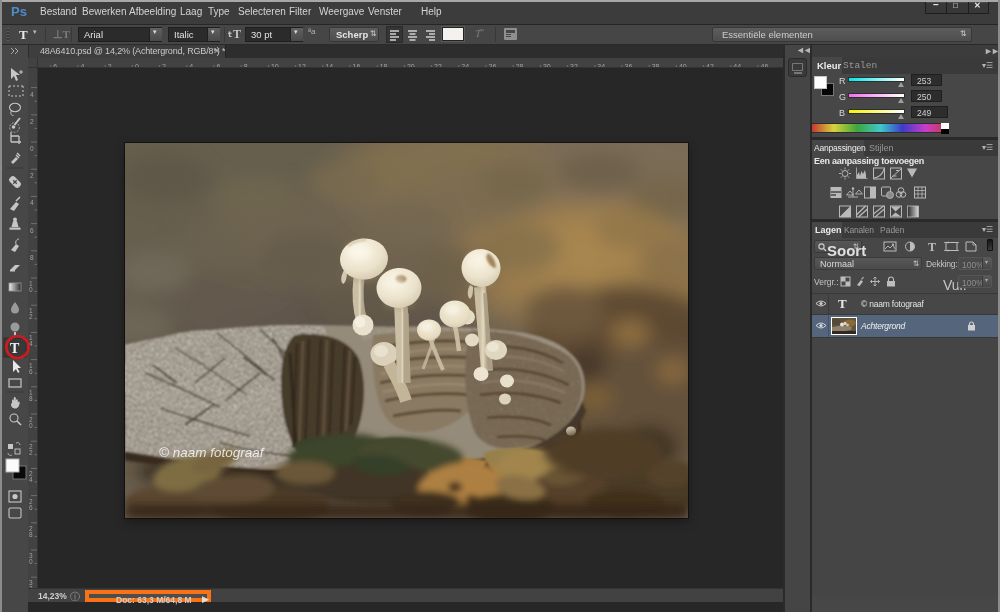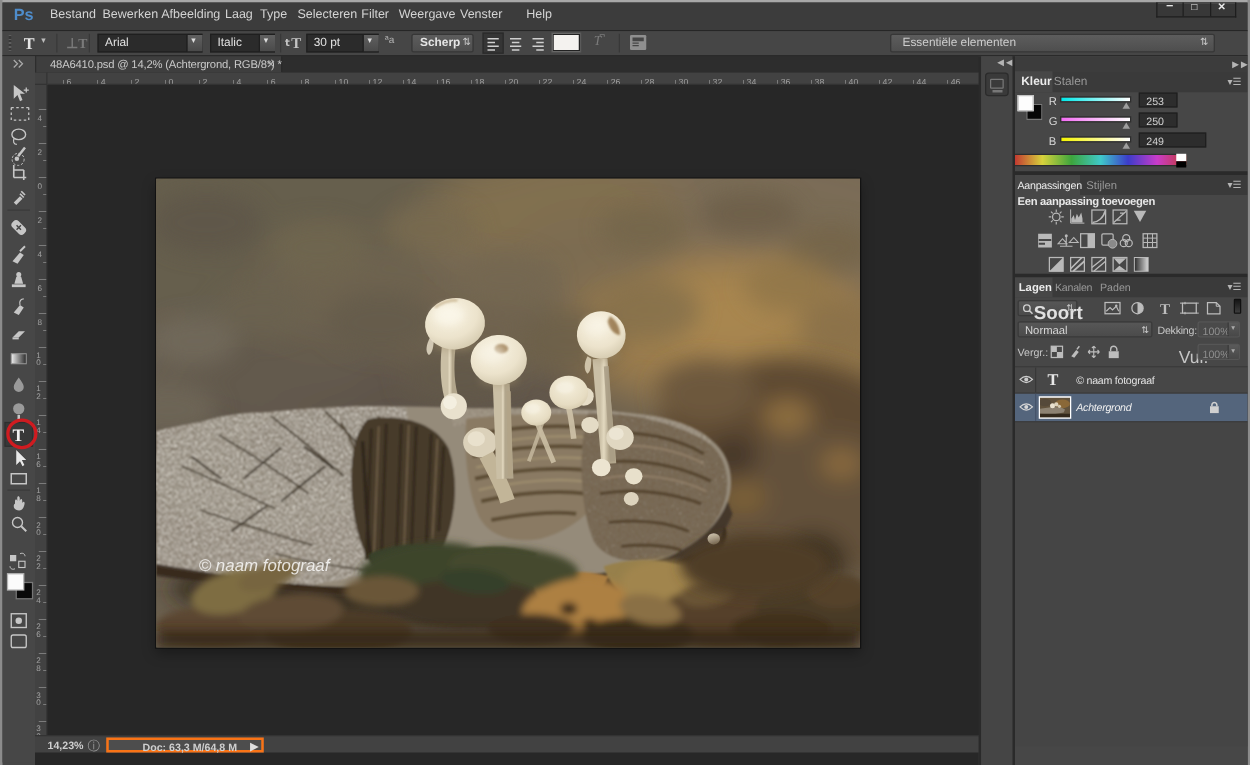--- a/index.html
+++ b/index.html
@@ -594,21 +594,21 @@
         </g>
 
         <text x="34" y="314" font-family="Liberation Sans" font-size="13.5" font-style="italic" fill="#ffffff" opacity="0.8">© naam fotograaf</text>
       </svg>
       </div>
     </div>
 
     <div class="abs" style="left:0;top:543px;width:755px;height:14px;background:#424242;border-top:1px solid #333;">
       <span class="abs" style="left:10px;top:2px;font-size:8.5px;color:#cfcfcf;font-weight:bold;">14,23%</span>
       <span class="abs" style="left:42px;top:1px;font-size:10px;color:#9a9a9a;">ⓘ</span>
-      <div class="abs" style="left:57px;top:1px;width:126px;height:12px;background:#4d4d4d;border:2px solid #f97316;">
+      <div class="abs" style="left:57px;top:1px;width:126px;height:12px;background:#4d4d4d;border:4px solid #f97316;">
         <span class="abs" style="left:27px;top:1px;font-size:8.5px;color:#cfcfcf;font-weight:bold;">Doc: 63,3 M/64,8 M</span>
         <span class="abs" style="left:113px;top:0px;font-size:9px;color:#e0e0e0;">▶</span>
       </div>
     </div>
 
   </div>
 
   <div class="abs" style="left:783px;top:45px;width:2px;height:567px;background:#2a2a2a;"></div>
   <div class="abs" id="narrowdock" style="left:785px;top:45px;width:25px;height:567px;background:#454545;">
     <span class="abs" style="left:11px;top:0px;color:#b5b5b5;font-size:9px;letter-spacing:-2px;">◄◄</span>
@@ -622,42 +622,42 @@
 
   <div class="abs" id="panels" style="left:812px;top:45px;width:186px;height:567px;background:#474747;">
 
     <div class="abs" style="left:0;top:0;width:186px;height:12px;background:#3c3c3c;">
       <span class="abs" style="left:172px;top:1px;color:#b5b5b5;font-size:9px;letter-spacing:-2px;">►►</span>
     </div>
 
     <div class="abs" style="left:0;top:12px;width:186px;height:17px;background:#3a3a3a;">
       <div class="abs" style="left:0;top:0;width:30px;height:17px;background:#474747;"></div>
       <span class="abs" style="left:5px;top:3px;font-size:9.5px;font-weight:bold;color:#ececec;">Kleur</span>
-      <span class="abs" style="left:31px;top:3px;font-size:9.5px;color:#989898;">Stalen</span>
+      <span class="abs" style="left:31px;top:3px;font-size:9.5px;color:#989898;font-family:Liberation Mono, monospace;">Stalen</span>
       <span class="abs" style="left:170px;top:4px;color:#b5b5b5;font-size:8px;">▾☰</span>
     </div>
     <div class="abs" style="left:0;top:29px;width:186px;height:63px;background:#474747;">
       <div class="abs" style="left:9px;top:9px;width:13px;height:13px;background:#060606;border:1px solid #787878;"></div>
       <div class="abs" style="left:2px;top:2px;width:13px;height:13px;background:#fdfdfd;border:1px solid #c4c4c4;"></div>
       <span class="abs" style="left:27px;top:2px;font-size:9px;color:#d8d8d8;">R</span>
       <div class="abs" style="left:36px;top:3px;width:57px;height:5px;background:linear-gradient(to right,#00e8e8,#ffffff);border:1px solid #2e2e2e;"></div>
       <div class="abs" style="left:86px;top:8px;width:0;height:0;border-left:3.5px solid transparent;border-right:3.5px solid transparent;border-bottom:5px solid #9e9e9e;"></div>
       <div class="abs" style="left:99px;top:0px;width:31px;height:12px;background:#2d2d2d;border:1px solid #1f1f1f;">
           <span class="abs" style="left:5px;top:1px;font-size:8.5px;color:#cfcfcf;">253</span>
         </div>
       <span class="abs" style="left:27px;top:18px;font-size:9px;color:#d8d8d8;">G</span>
       <div class="abs" style="left:36px;top:19px;width:57px;height:5px;background:linear-gradient(to right,#f46cf4,#ffffff);border:1px solid #2e2e2e;"></div>
       <div class="abs" style="left:86px;top:24px;width:0;height:0;border-left:3.5px solid transparent;border-right:3.5px solid transparent;border-bottom:5px solid #9e9e9e;"></div>
       <div class="abs" style="left:99px;top:16px;width:31px;height:12px;background:#2d2d2d;border:1px solid #1f1f1f;">
           <span class="abs" style="left:5px;top:1px;font-size:8.5px;color:#cfcfcf;">250</span>
         </div>
       <span class="abs" style="left:27px;top:34px;font-size:9px;color:#d8d8d8;">B</span>
       <div class="abs" style="left:36px;top:35px;width:57px;height:5px;background:linear-gradient(to right,#f4f400,#ffffff);border:1px solid #2e2e2e;"></div>
       <div class="abs" style="left:86px;top:40px;width:0;height:0;border-left:3.5px solid transparent;border-right:3.5px solid transparent;border-bottom:5px solid #9e9e9e;"></div>
-      <div class="abs" style="left:99px;top:32px;width:54px;height:12px;background:#2d2d2d;border:1px solid #1f1f1f;">
+      <div class="abs" style="left:99px;top:32px;width:37px;height:12px;background:#2d2d2d;border:1px solid #1f1f1f;">
           <span class="abs" style="left:5px;top:1px;font-size:8.5px;color:#cfcfcf;">249</span>
         </div>
       <div class="abs" style="left:0px;top:49px;width:137px;height:10px;background:linear-gradient(to right,#c23a31 0%,#d8d23c 16%,#3da53d 33%,#3fc9c9 50%,#3c3cc9 66%,#c93cc9 83%,#c23a31 100%);border-top:1px solid #2e2e2e;border-bottom:1px solid #2e2e2e;"></div>
       <div class="abs" style="left:129px;top:49px;width:8px;height:6px;background:#fff;"></div>
       <div class="abs" style="left:129px;top:55px;width:8px;height:5px;background:#000;"></div>
     </div>
     <div class="abs" style="left:0;top:92px;width:186px;height:3px;background:#2a2a2a;"></div>
 
     <div class="abs" style="left:0;top:95px;width:186px;height:16px;background:#3a3a3a;">
       <div class="abs" style="left:0;top:0;width:52px;height:16px;background:#474747;"></div>

